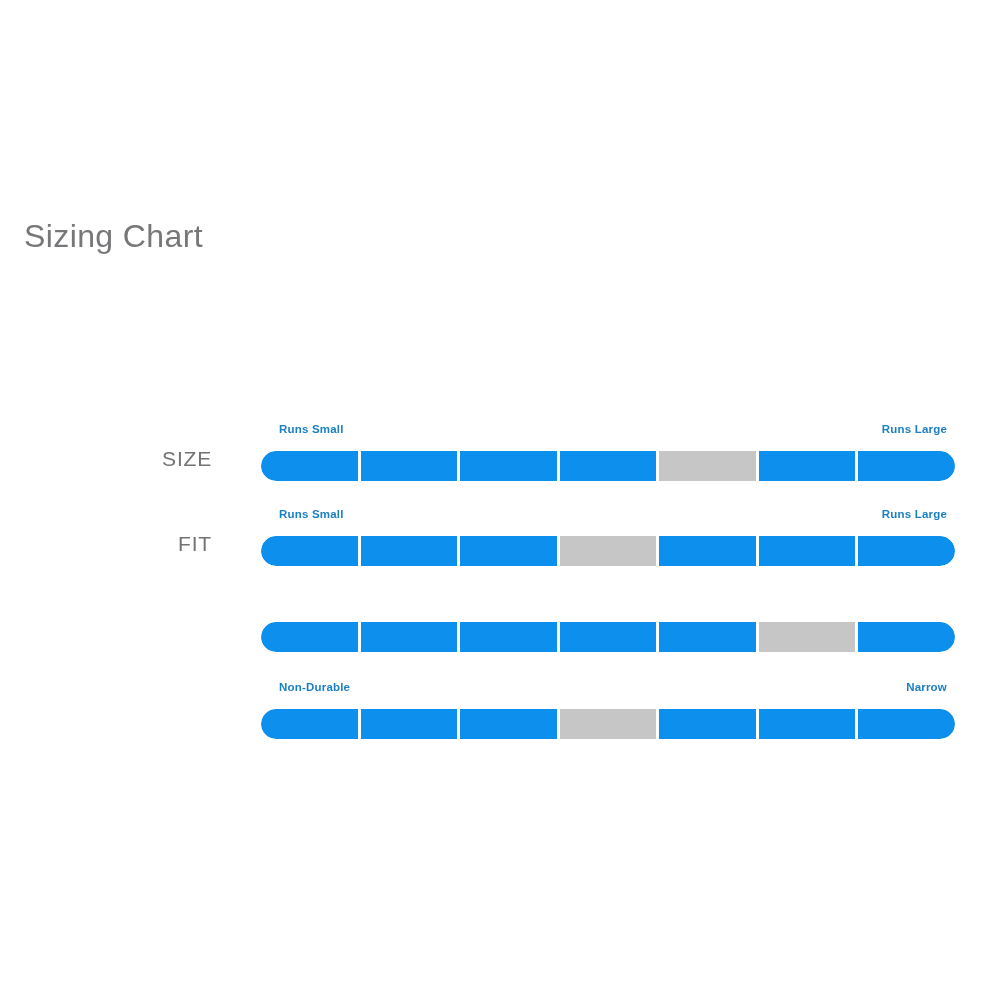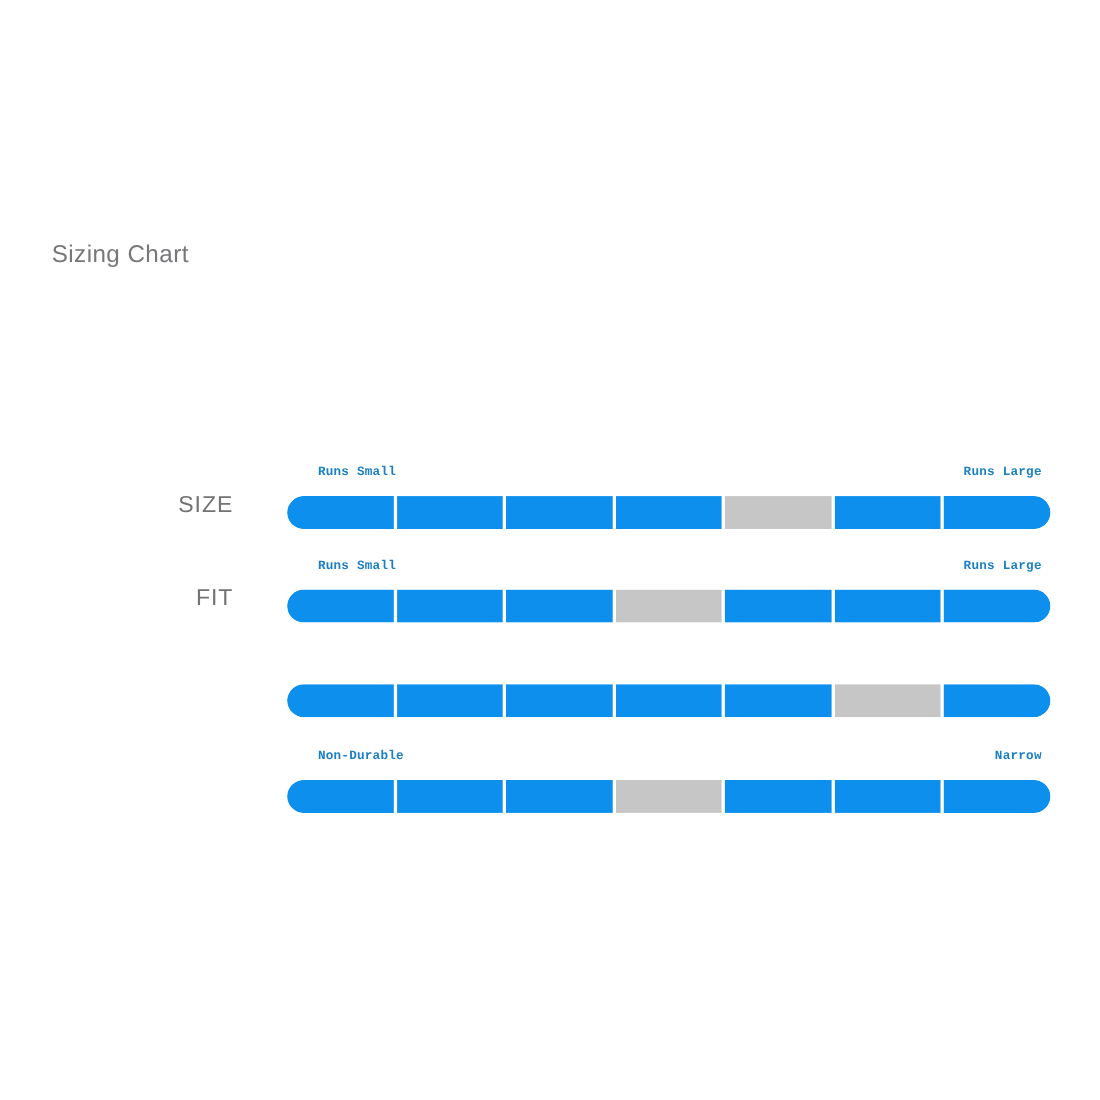--- a/index.html
+++ b/index.html
@@ -18,26 +18,25 @@
   #page-wrap {
     position: absolute;
     inset: 0;
   }
 
   
   #chart-title {
     position: absolute;
     left: 24px;
     top: 218px;
-    font-size: 22px;
+    font-size: 32px;
     font-weight: 400;
     color: #77777a;
     letter-spacing: 0.4px;
     white-space: nowrap;
-    margin-left: 23px;
   }
 
   
   .row {
     position: absolute;
     left: 0;
     width: 1000px;
     height: 62px;
   }
 
@@ -57,25 +56,24 @@
   .scale {
     position: absolute;
     left: 261px;
     width: 694px;
     top: 0;
     height: 62px;
   }
 
   .endcaps {
     position: absolute;
-    left: 10px;
+    left: 0;
     right: 0;
     top: 0;
     height: 20px;
-    font-family: Liberation Mono, monospace;
   }
 
   .cap-label {
     position: absolute;
     top: 0;
     font-size: 11.5px;
     font-weight: 700;
     color: #1a7fc4;
     letter-spacing: 0.2px;
     white-space: nowrap;

